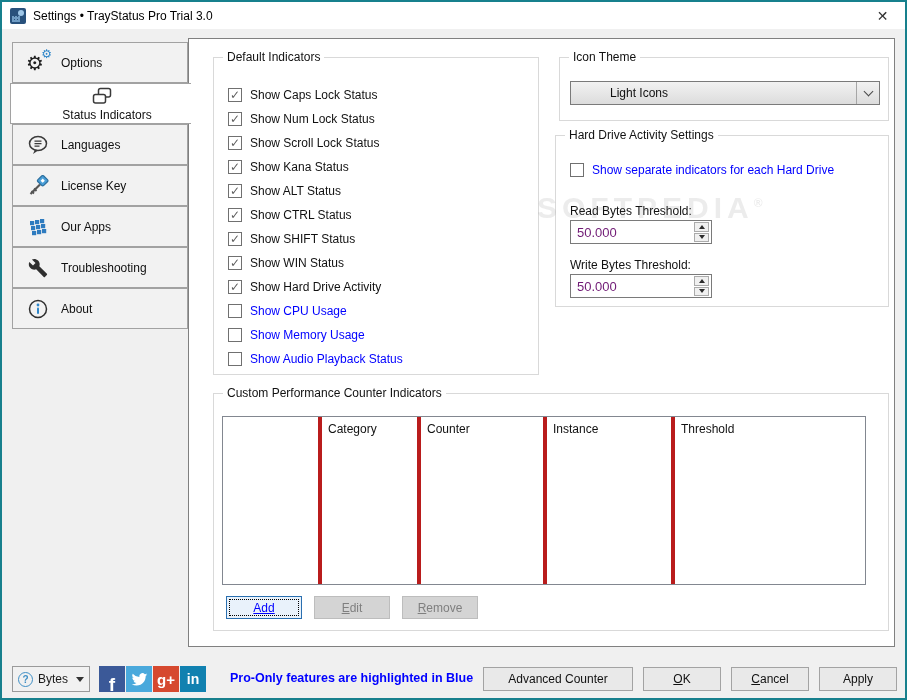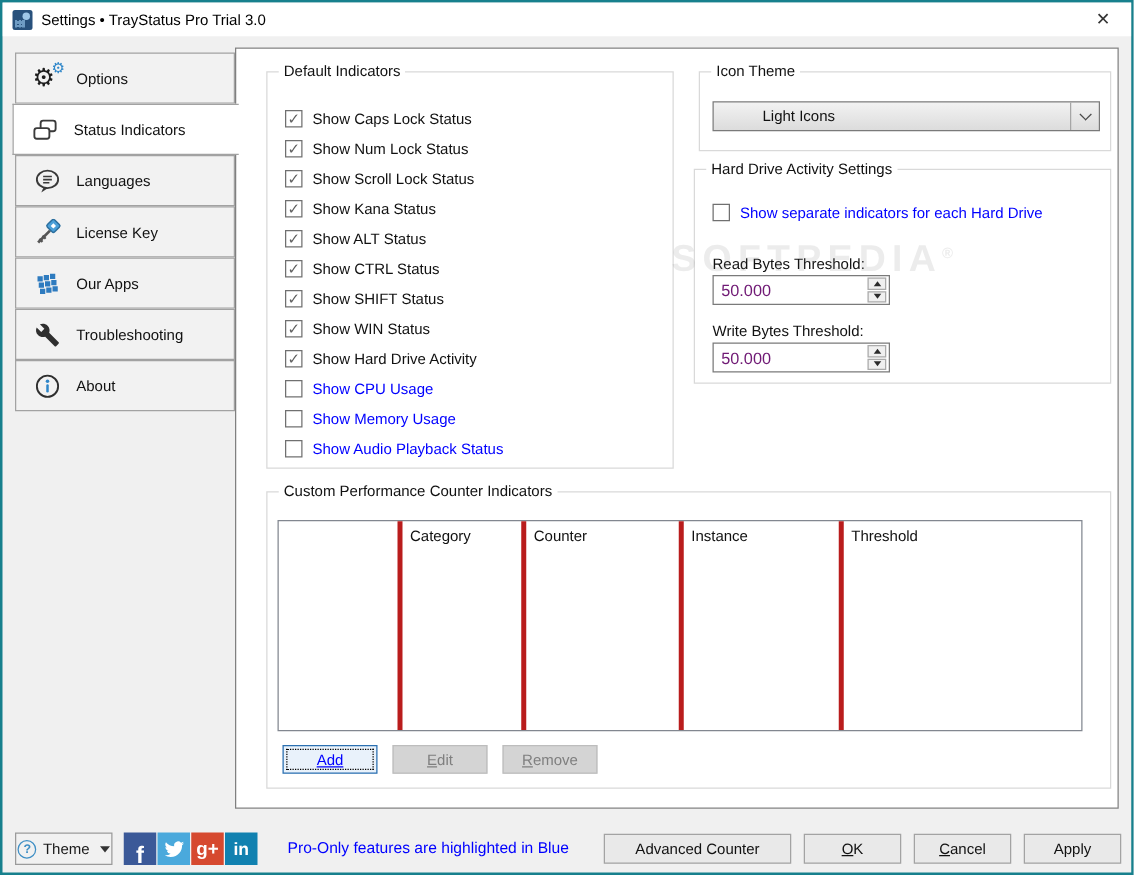--- a/index.html
+++ b/index.html
@@ -17,21 +17,21 @@
   .app-icon .grid { position:absolute; left:2px; bottom:2px; width:8px; height:6px;
               background:repeating-linear-gradient(90deg,#6f9cc4 0 2px,transparent 2px 3px),
                          repeating-linear-gradient(0deg,#6f9cc4 0 2px,transparent 2px 3px); }
   .title-text { font-size:12px; color:#000; }
   .close-btn { position:absolute; right:0; top:0; width:45px; height:27px; display:flex;
                align-items:center; justify-content:center; font-size:14px; color:#333; cursor:default; }
 
   
   .tab { position:absolute; left:10px; width:176px; height:41px; background:#f2f2f2;
          border:1px solid #a2a2a2; display:flex; align-items:center; padding-left:12px; z-index:1; }
-  .tab.selected { left:8px; width:181px; background:#ffffff; border-right:none; z-index:3; }
+  .tab.selected { left:8px; width:181px; background:#ffffff; border-right:none; z-index:3;flex-direction:column; }
   .tab .icon-wrap { width:26px; height:24px; display:flex; align-items:center; justify-content:center; margin-right:10px; flex:0 0 auto; }
   .tab .tab-label { font-size:12px; color:#111; }
 
   .gear-wrap { position:relative; width:24px; height:24px; }
   .gear-main { position:absolute; left:0; top:2px; font-size:20px; line-height:20px; color:#1d1d1d; }
   .gear-small { position:absolute; right:-2px; top:-3px; font-size:12px; line-height:12px; color:#2e86c9; }
 
   
   .panel { position:absolute; left:186px; top:36px; width:707px; height:609px; background:#ffffff;
            border:1px solid #808080; z-index:2; }
@@ -93,21 +93,21 @@
             border-top:5px solid #333; margin-left:3px; }
 
   .social { position:absolute; top:664px; width:26px; height:26px; display:flex; align-items:center;
             justify-content:center; color:#fff; font-weight:bold; }
   .social.fb { left:97px;  background:#3b5998; font-size:19px; align-items:flex-end; line-height:15px; }
   .social.tw { left:124px; background:#4aa9dc; }
   .social.gp { left:151px; background:#d6492f; font-size:15px; }
   .social.li { left:178px; background:#1181b0; font-size:14px; }
 
   .pro-note { position:absolute; left:228px; top:669px; width:232px; text-align:left;
-              color:#0000ff; font-weight:normal; font-size:12.5px; white-space:nowrap; }
+              color:#0000ff; font-weight:bold; font-size:12.5px; white-space:nowrap; }
 
   .btn-adv    { left:481px; top:665px; width:150px; }
   .btn-ok     { left:641px; top:665px; width:78px; }
   .btn-cancel { left:729px; top:665px; width:78px; }
   .btn-apply  { left:817px; top:665px; width:78px; }
 </style>
 </head>
 <body>
 
 <div class="window">
@@ -335,21 +335,21 @@
       </div>
 
       <div class="btn btn-add" style="left:12px; top:202px;">Add</div>
       <div class="btn btn-disabled" style="left:100px; top:202px;"><u>E</u>dit</div>
       <div class="btn btn-disabled" style="left:188px; top:202px;"><u>R</u>emove</div>
     </div>
   </div>
 
   <div class="help-btn">
     <span class="help-q">?</span>
-    <span>Theme</span>
+    <span>Bytes</span>
     <span class="caret-down"></span>
   </div>
 
   <div class="social fb">
       <span>f</span>
     </div>
   <div class="social tw">
     <svg width="17" height="17" viewBox="0 0 24 24">
       <path fill="#ffffff" d="M23 5.1c-.8.4-1.7.6-2.6.8a4.5 4.5 0 0 0 2-2.5c-.9.5-1.9.9-2.9 1.1a4.5 4.5 0 0 0-7.7 4.1A12.8 12.8 0 0 1 2.5 3.9a4.5 4.5 0 0 0 1.4 6 4.4 4.4 0 0 1-2-.6v.1c0 2.2 1.5 4 3.6 4.4a4.5 4.5 0 0 1-2 .1 4.5 4.5 0 0 0 4.2 3.1A9 9 0 0 1 1 18.6a12.7 12.7 0 0 0 6.9 2c8.3 0 12.8-6.9 12.8-12.8v-.6c.9-.6 1.6-1.4 2.3-2.1z"></path>
     </svg>

